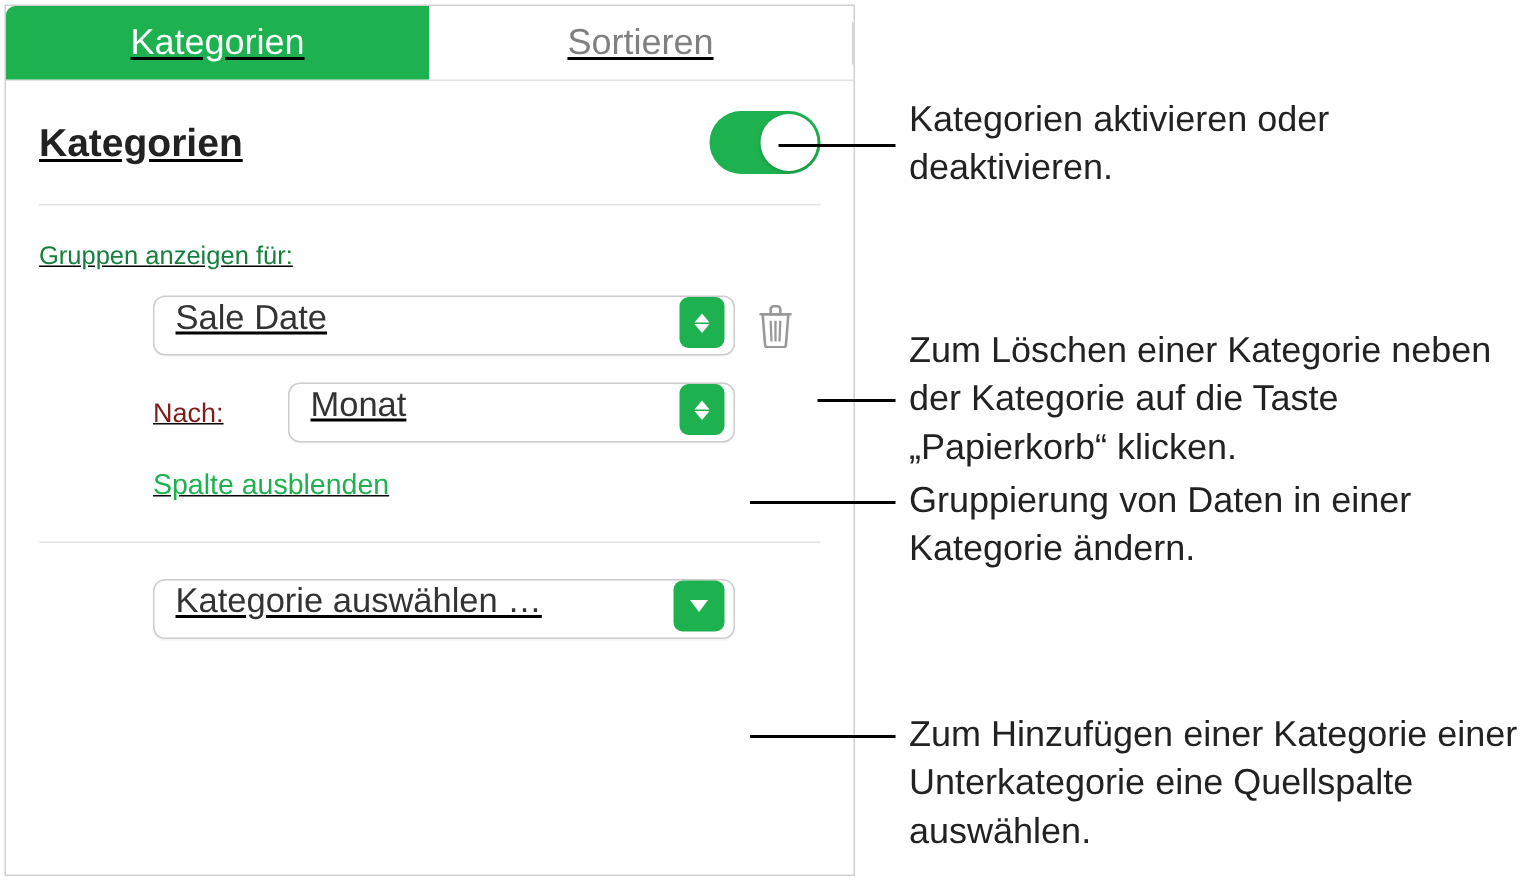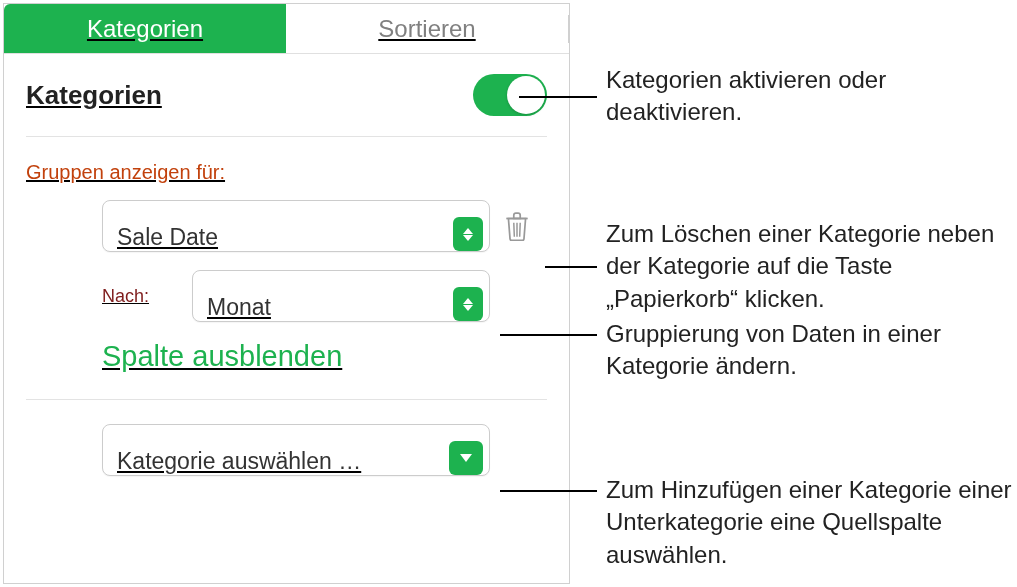--- a/index.html
+++ b/index.html
@@ -74,41 +74,41 @@
       position: absolute;
       right: 2px;
       top: 2px;
       width: 38px;
       height: 38px;
       background: #fff;
       border-radius: 50%;
       box-shadow: 0 1px 3px rgba(0,0,0,0.2);
     }
     .group-label {
-      font-size: 20px;
-      color: #c2410c;
+      font-size: 17px;
+      color: #15803d;
       margin-top: 24px;
       margin-bottom: 16px;
     }
     .row {
       display: flex;
       align-items: center;
       gap: 14px;
       margin-bottom: 18px;
     }
     .row.indent {
       padding-left: 76px;
     }
     .select {
-      height: 52px;
+      height: 40px;
       border: 1px solid #ccc;
       border-radius: 8px;
       background: #fff;
       display: flex;
-      align-items: flex-end;
+      align-items: flex-start;
       padding: 0 6px 0 14px;
       font-size: 23px;
       color: #333;
       cursor: pointer;
       box-shadow: 0 1px 1px rgba(0,0,0,0.04);
     }
     .select-text { flex: 1; }
     .select-arrows {
       width: 30px;
       height: 34px;
@@ -139,21 +139,21 @@
       width: 26px;
       height: 30px;
       cursor: pointer;
     }
     .sub-label {
       font-size: 18px;
       color: #7f1d1d;
       width: 76px;
     }
     .link-text {
-      font-size: 29px;
+      font-size: 19px;
       color: #1DB24F;
       padding-left: 76px;
       margin-top: 6px;
       cursor: pointer;
     }
     .divider {
       height: 1px;
       background: #e3e3e3;
       margin: 26px 0 24px 0;
     }

